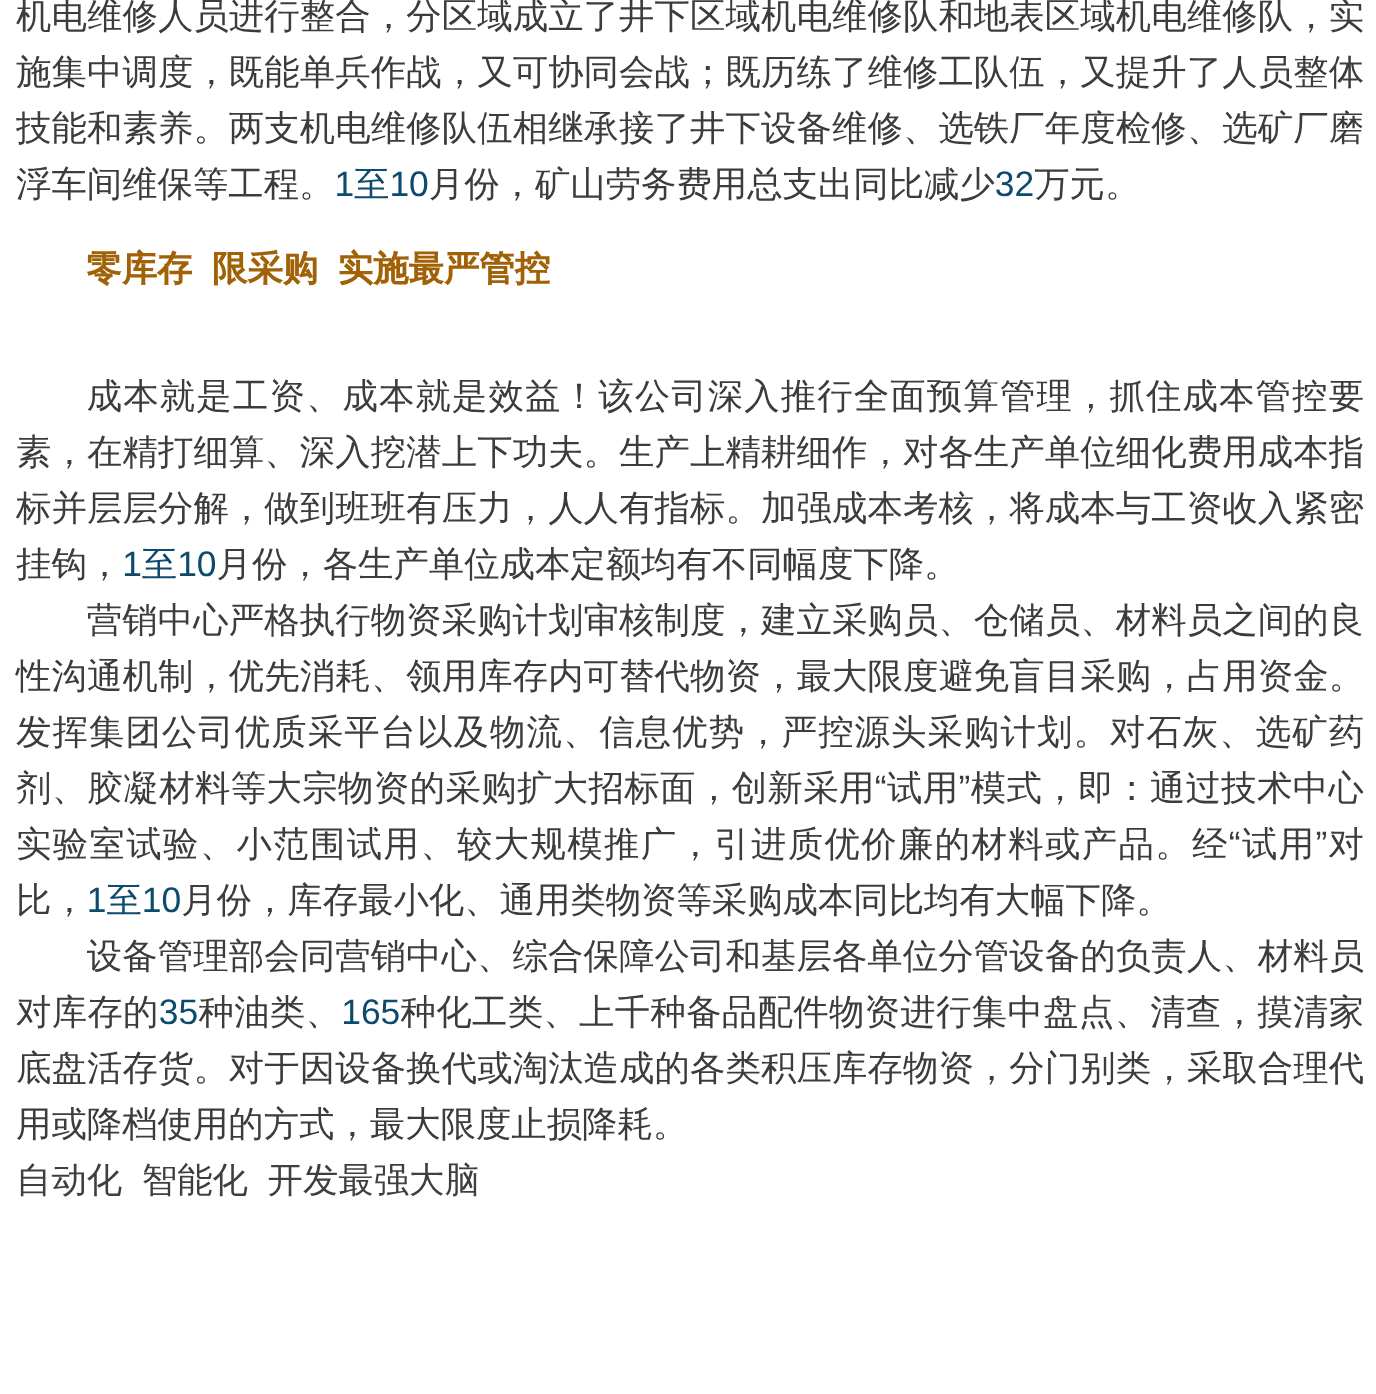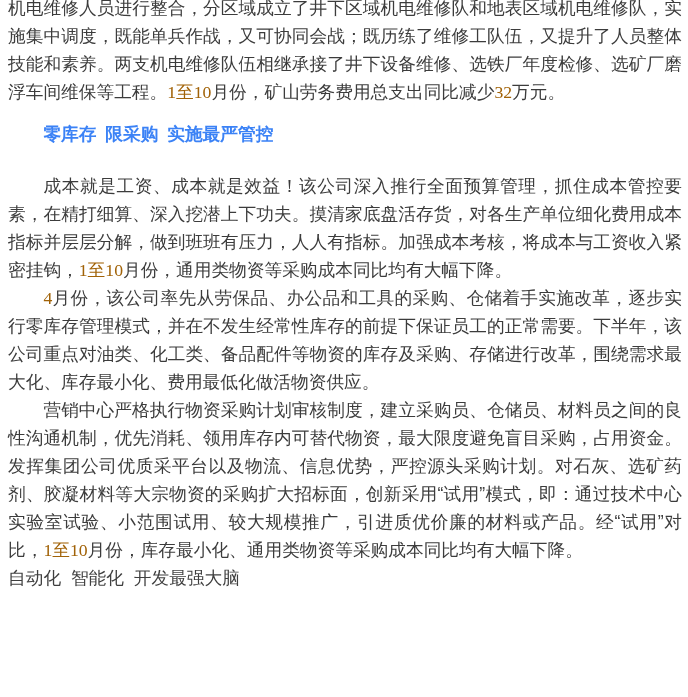--- a/index.html
+++ b/index.html
@@ -24,36 +24,34 @@
   .para {
     margin: 0;
     white-space: pre-wrap;
     word-break: normal;
   }
   .para.indent {
     text-indent: 2em;
   }
   .para.heading {
     font-weight: bold;
-    color: #3b82f6;
+    color: #a16207;
     margin-top: 14px;
-    margin-bottom: 24px;
-    font-family: Liberation Serif, serif;
+    margin-bottom: 36px;
   }
   .para.subheading {
     color: #3f3f3f;
   }
   .num {
-    color: #a16207;
-    font-family: Liberation Serif, serif;
+    color: #0c4a6e;
   }
 </style>
 </head>
 <body>
 
 <div class="doc">
     <div class="para body"><span>机电维修人员进行整合，分区域成立了井下区域机电维修队和地表区域机电维修队，实施集中调度，既能单兵作战，又可协同会战；既历练了维修工队伍，又提升了人员整体技能和素养。两支机电维修队伍相继承接了井下设备维修、选铁厂年度检修、选矿厂磨浮车间维保等工程。</span><span class="num">1至10</span><span>月份，矿山劳务费用总支出同比减少</span><span class="num">32</span><span>万元。</span></div>
     <div class="para heading indent"><span>零库存  限采购  实施最严管控</span></div>
-    <div class="para body indent"><span>成本就是工资、成本就是效益！该公司深入推行全面预算管理，抓住成本管控要素，在精打细算、深入挖潜上下功夫。摸清家底盘活存货，对各生产单位细化费用成本指标并层层分解，做到班班有压力，人人有指标。加强成本考核，将成本与工资收入紧密挂钩，</span><span class="num">1至10</span><span>月份，通用类物资等采购成本同比均有大幅下降。</span></div>
-    <div class="para body indent"><span class="num">4</span><span>月份，该公司率先从劳保品、办公品和工具的采购、仓储着手实施改革，逐步实行零库存管理模式，并在不发生经常性库存的前提下保证员工的正常需要。下半年，该公司重点对油类、化工类、备品配件等物资的库存及采购、存储进行改革，围绕需求最大化、库存最小化、费用最低化做活物资供应。</span></div>
+    <div class="para body indent"><span>成本就是工资、成本就是效益！该公司深入推行全面预算管理，抓住成本管控要素，在精打细算、深入挖潜上下功夫。生产上精耕细作，对各生产单位细化费用成本指标并层层分解，做到班班有压力，人人有指标。加强成本考核，将成本与工资收入紧密挂钩，</span><span class="num">1至10</span><span>月份，各生产单位成本定额均有不同幅度下降。</span></div>
     <div class="para body indent"><span>营销中心严格执行物资采购计划审核制度，建立采购员、仓储员、材料员之间的良性沟通机制，优先消耗、领用库存内可替代物资，最大限度避免盲目采购，占用资金。发挥集团公司优质采平台以及物流、信息优势，严控源头采购计划。对石灰、选矿药剂、胶凝材料等大宗物资的采购扩大招标面，创新采用“试用”模式，即：通过技术中心实验室试验、小范围试用、较大规模推广，引进质优价廉的材料或产品。经“试用”对比，</span><span class="num">1至10</span><span>月份，库存最小化、通用类物资等采购成本同比均有大幅下降。</span></div>
+    <div class="para body indent"><span>设备管理部会同营销中心、综合保障公司和基层各单位分管设备的负责人、材料员对库存的</span><span class="num">35</span><span>种油类、</span><span class="num">165</span><span>种化工类、上千种备品配件物资进行集中盘点、清查，摸清家底盘活存货。对于因设备换代或淘汰造成的各类积压库存物资，分门别类，采取合理代用或降档使用的方式，最大限度止损降耗。</span></div>
     <div class="para subheading"><span>自动化  智能化  开发最强大脑</span></div>
   </div>
 
 </body></html>

